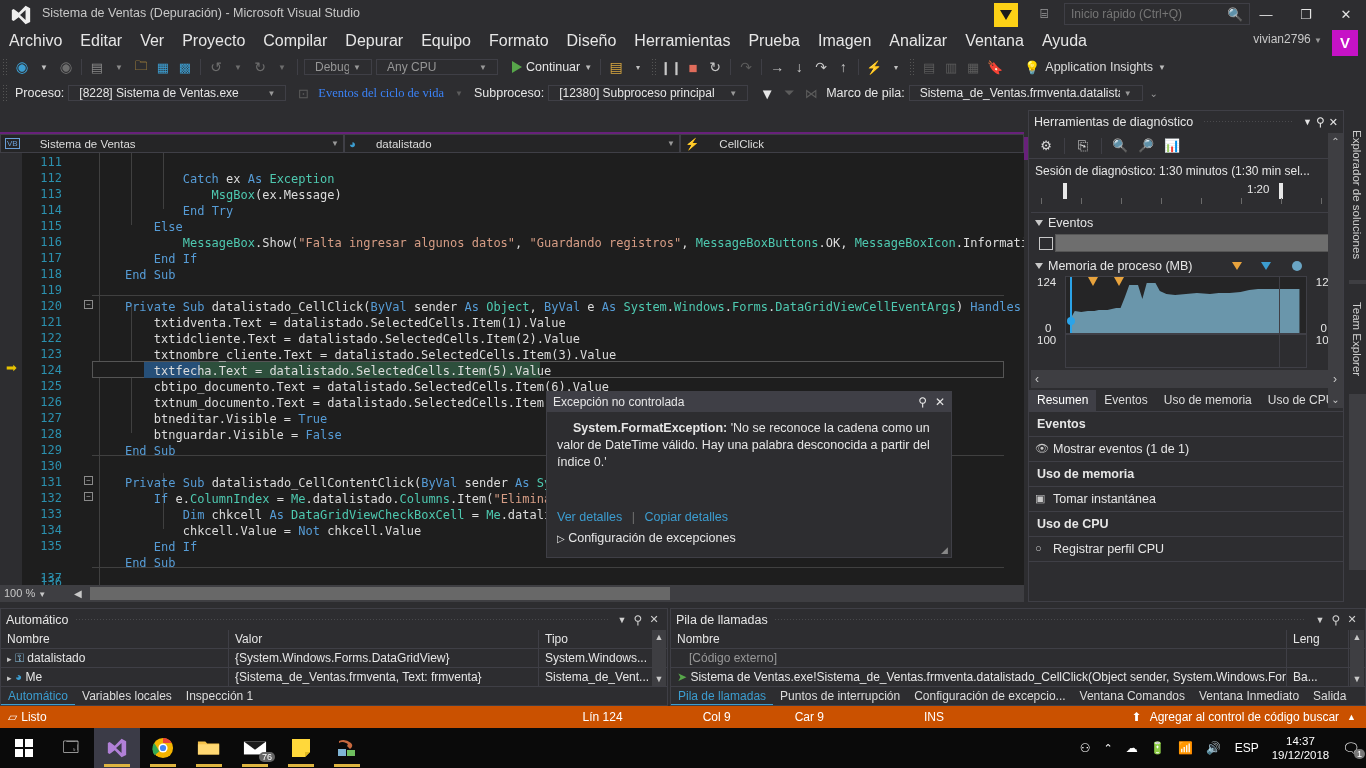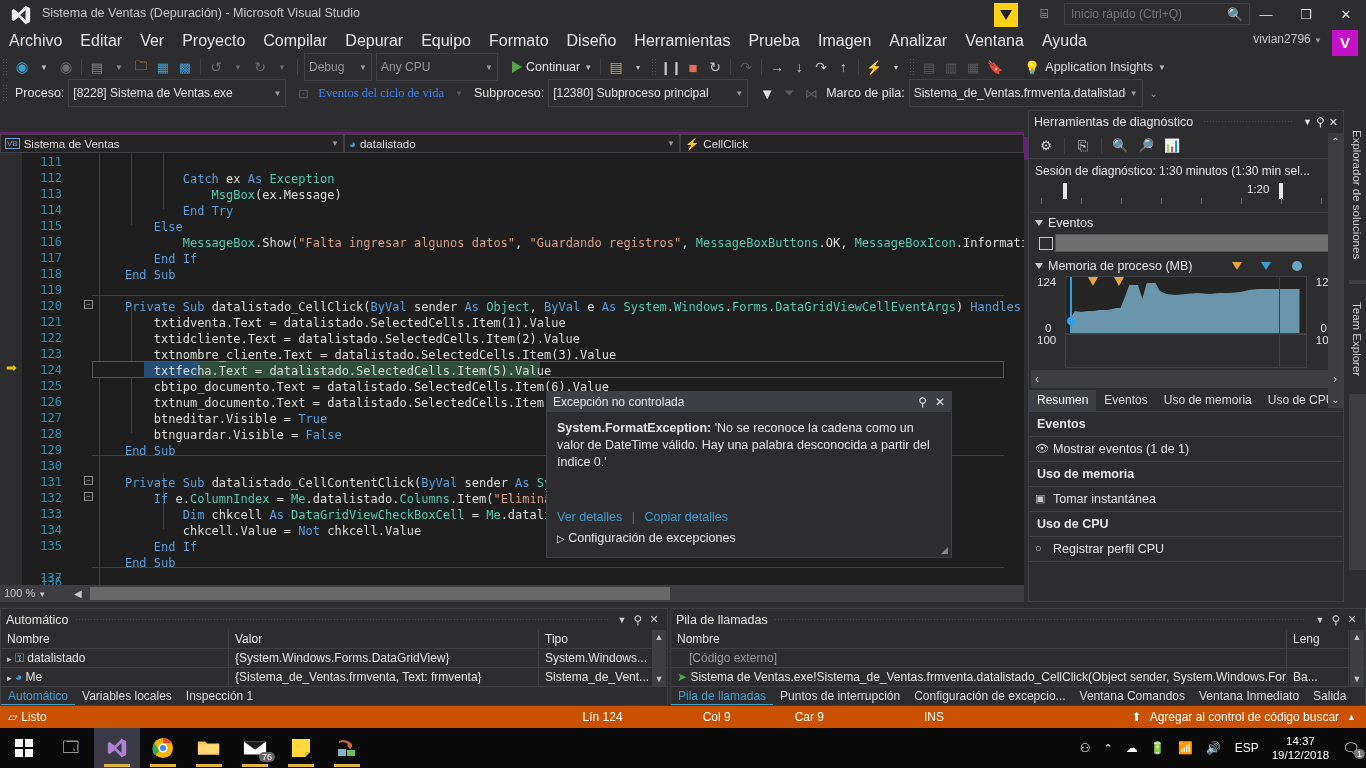--- a/index.html
+++ b/index.html
@@ -34,22 +34,22 @@
   .menubar { position:absolute; left:0; top:30px; width:1366px; height:22px; display:flex; align-items:center; }
   .menu-item { padding:2px 9px; font-size:16px; color:#e6e6e6; cursor:default; }
 
   
   .toolbar1 { position:absolute; left:0; top:54px; width:1366px; height:26px; display:flex; align-items:center; }
   .tb-ico { width:22px;height:22px; display:flex;align-items:center;justify-content:center; color:#c0c0c0; font-size:13px;}
   .tb-sep { width:1px; height:16px; background:#3f3f46; margin:0 4px; }
   .grip { width:7px;height:18px; margin:0 2px;
           background-image:radial-gradient(#555 1px, transparent 1px);
           background-size:3px 3px; }
-  .combo { height:28px; border:1px solid #3f3f46; background:#2d2d30; color:#969696;
-           font-size:12px; display:flex; align-items:center; padding:0 4px; position:relative;}
+  .combo { height:16px; border:1px solid #3f3f46; background:#2d2d30; color:#969696;
+           font-size:12px; display:flex; align-items:center; padding:0 10px; position:relative;}
   .combo .cv { flex:1; overflow:hidden; white-space:nowrap; }
   .combo .ar { font-size:8px; color:#999; margin-left:4px;}
   .run-btn { display:flex; align-items:center; gap:4px; color:#e6e6e6; font-size:12.5px; padding:0 4px;}
   .play-tri { width:0;height:0;border-top:6px solid transparent;border-bottom:6px solid transparent;border-left:10px solid #57a64a;}
   .appins { display:flex; align-items:center; gap:5px; color:#dcdcdc; font-size:12.5px; }
 
   
   .toolbar2 { position:absolute; left:0; top:80px; width:1366px; height:26px; display:flex; align-items:center; }
   .tb-label { color:#e6e6e6; font-size:12.5px; padding:0 4px; }
   .tb-label.dim { color:#3b82f6;font-family:Liberation Serif, serif; }
@@ -59,21 +59,21 @@
   .dtab { position:absolute; top:16px; height:23px; display:flex; align-items:center; gap:22px;
           padding:0 8px; font-size:12px; color:#c8c8c8;margin-top:11px; }
   .dtab.active { background:#68217a; color:#fff; }
   .tabpin { font-size:10px; }
   .tabclose { font-size:11px; }
   .tab-underline { position:absolute; left:0; top:132px; width:1024px; height:2px; background:#68217a; }
 
   
   .navbar { position:absolute; left:0; top:134px; width:1024px; height:19px; display:flex; background:#252526;}
   .navcombo { height:19px; border:1px solid #3f3f46; background:#252526; color:#dcdcdc;
-              font-size:11.5px; display:flex; align-items:center; padding:0 4px; gap:4px;}
+              font-size:11.5px; display:flex; align-items:center; padding:0 4px; gap:20px;}
   .navcombo .ar { font-size:8px; color:#999; margin-left:auto;}
 
   
   .editor { position:absolute; left:0; top:153px; width:1024px; height:432px; background:#1e1e1e; overflow:hidden; }
   .bpcol { position:absolute; left:0; top:0; width:22px; height:432px; background:#2d2d30;}
   .code { position:absolute; left:0; top:0; font-family:"DejaVu Sans Mono", monospace; font-size:12px; }
   .cline { position:absolute; left:0; height:16px; white-space:pre; line-height:16px; }
   .ln { position:absolute; width:36px; text-align:right; color:#2b91af; font-family:"DejaVu Sans Mono",monospace; font-size:12px;}
   .k  { color:#569cd6; }
   .t  { color:#4ec9b0; } 
@@ -97,21 +97,21 @@
              display:flex; align-items:center;}
   .ed-hthumb { position:absolute; left:90px; top:587px; width:580px; height:13px; background:#686868;}
   .zoomlvl { position:absolute; left:4px; top:587px; color:#c8c8c8; font-size:11px; }
 
   
   .exc { position:absolute; left:546px; top:391px; width:406px; height:167px;
          background:#2d2d30; border:1px solid #3f3f46; }
   .exc-head { height:20px; background:#3f3f46; display:flex; align-items:center; padding:0 6px; }
   .exc-title { font-size:12px; color:#e6e6e6; flex:1; }
   .exc-body { padding:8px 10px 0 10px; font-size:12.5px; line-height:17px; color:#e6e6e6; }
-  .exc-type { font-weight:bold; }
+  .exc-type { font-weight:bold;margin-left:16px; }
   .exc-links { position:absolute; left:10px; top:118px; font-size:12.5px; }
   .exc-links a { color:#3c9dd0; text-decoration:none; cursor:pointer; }
   .exc-links .sep { color:#6e6e6e; margin:0 6px; }
   .exc-cfg { position:absolute; left:10px; top:139px; font-size:12.5px; color:#e6e6e6; }
   .exc-grip { position:absolute; right:3px; bottom:2px; color:#888; font-size:9px; }
 
   
   .diag { position:absolute; left:1028px; top:110px; width:316px; height:492px; background:#2d2d30;
           border:1px solid #3f3f46;}
   .diag-head { height:22px; display:flex; align-items:center; padding:0 5px; gap:4px;}

